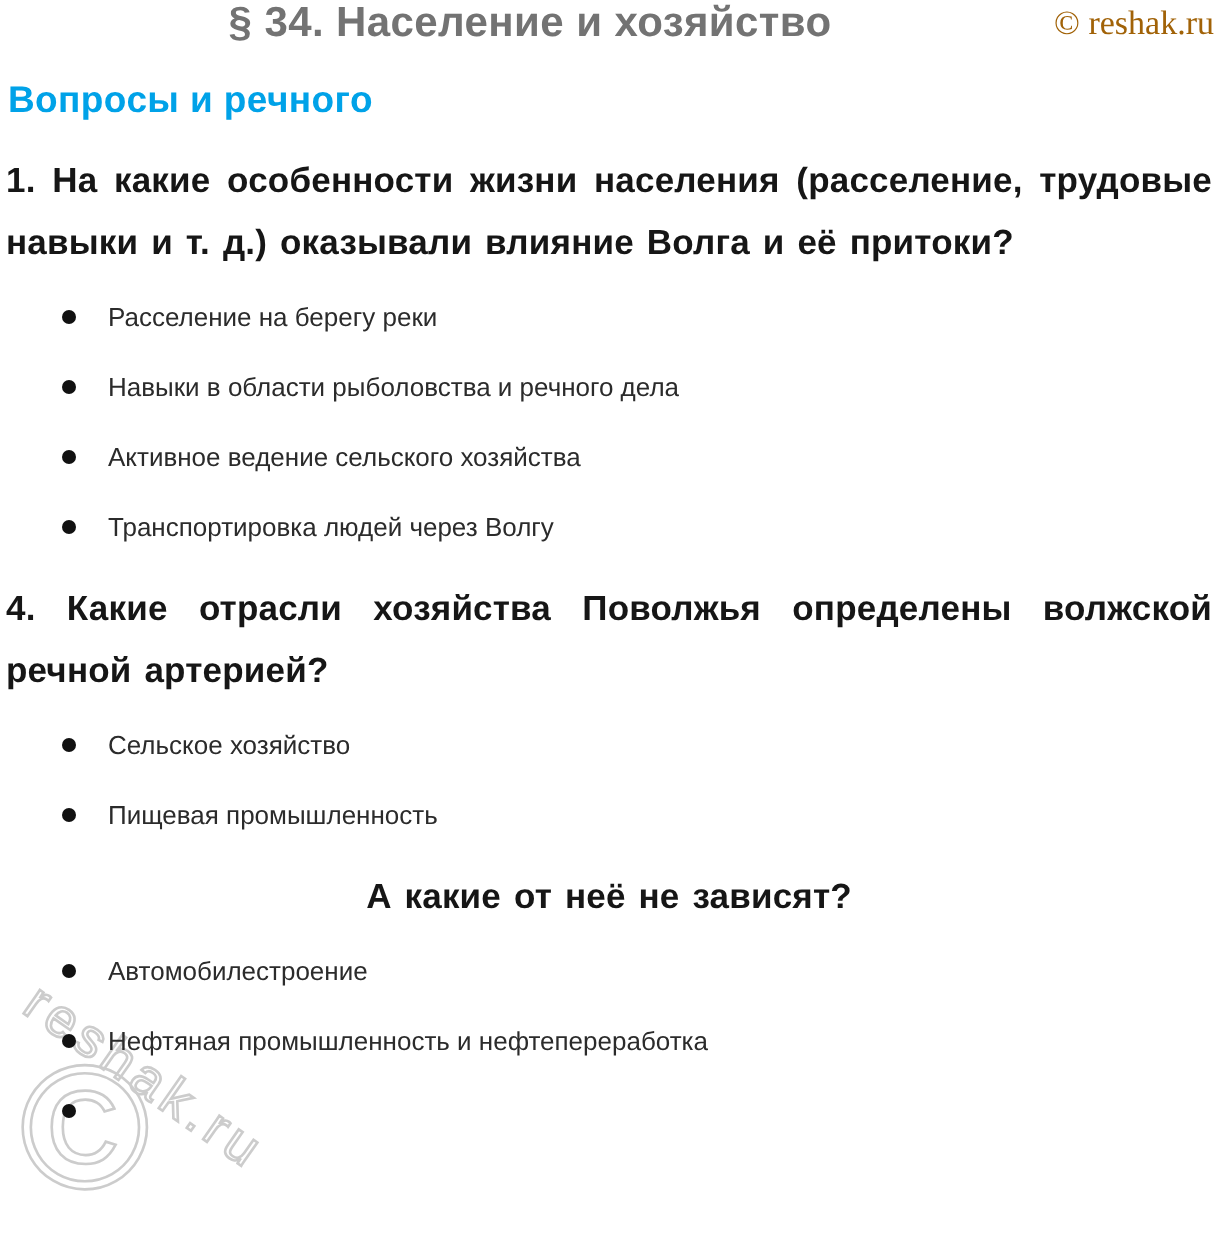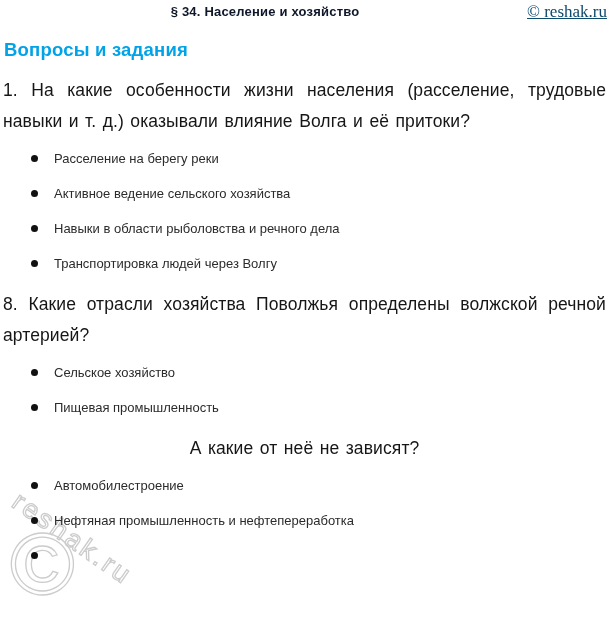--- a/index.html
+++ b/index.html
@@ -13,48 +13,47 @@
     color: #1a1a1a;
     box-sizing: border-box;
   }
   .content { position: relative; z-index: 1; padding: 1px 3px 0 3px; }
 
   
   .header { display: flex; align-items: flex-start; }
   .page-title {
     flex: 1;
     text-align: center;
-    font-size: 13px;
+    font-size: 21px;
     font-weight: bold;
     letter-spacing: 0.2px;
     line-height: 22px;
-    color: #0f172a;
+    color: #737373;
   }
   .copyright {
     font-family: "Liberation Serif", serif;
     font-size: 17px;
     line-height: 21px;
     white-space: nowrap;
-    color: #0c4a6e;
+    color: #a16207;
     padding-right: 1px;
-    text-decoration: underline;
   }
 
   
   .section-heading {
     font-size: 18.5px;
     font-weight: bold;
     margin: 16px 0 0 1px;
     line-height: 21px;
     letter-spacing: 0.2px;
   }
 
   
   .question {
-    font-weight: normal;
+    font-weight: bold;
     font-size: 17.5px;
     line-height: 31px;
     text-align: justify;
     margin: 15px 2px 0 0;
     color: #161616;
     letter-spacing: 0.1px;
     word-spacing: 1.5px;
   }
   .question.single { text-align: center; }
 
@@ -125,32 +124,32 @@
     <span class="watermark-text">reshak.ru</span>
   </div>
 
   <div class="content">
 
     <div class="header">
       <div class="page-title">§ 34. Население и хозяйство</div>
       <div class="copyright">© reshak.ru</div>
     </div>
 
-    <div class="section-heading" style="color: rgb(0, 162, 232);">Вопросы и задания</div>
+    <div class="section-heading" style="color: rgb(0, 162, 232);">Вопросы и речного</div>
 
     <p class="question">1. На какие особенности жизни населения (расселение, трудовые навыки и т. д.) оказывали влияние Волга и её притоки?</p>
 
     <ul class="answers">
       <li><span class="dot"></span><span>Расселение на берегу реки</span></li>
+      <li><span class="dot"></span><span>Навыки в области рыболовства и речного дела</span></li>
       <li><span class="dot"></span><span>Активное ведение сельского хозяйства</span></li>
-      <li><span class="dot"></span><span>Навыки в области рыболовства и речного дела</span></li>
       <li><span class="dot"></span><span>Транспортировка людей через Волгу</span></li>
     </ul>
 
-    <p class="question">8. Какие отрасли хозяйства Поволжья определены волжской речной артерией?</p>
+    <p class="question">4. Какие отрасли хозяйства Поволжья определены волжской речной артерией?</p>
 
     <ul class="answers">
       <li><span class="dot"></span><span>Сельское хозяйство</span></li>
       <li><span class="dot"></span><span>Пищевая промышленность</span></li>
     </ul>
 
     <p class="question single">А какие от неё не зависят?</p>
 
     <ul class="answers">
       <li><span class="dot"></span><span>Автомобилестроение</span></li>

